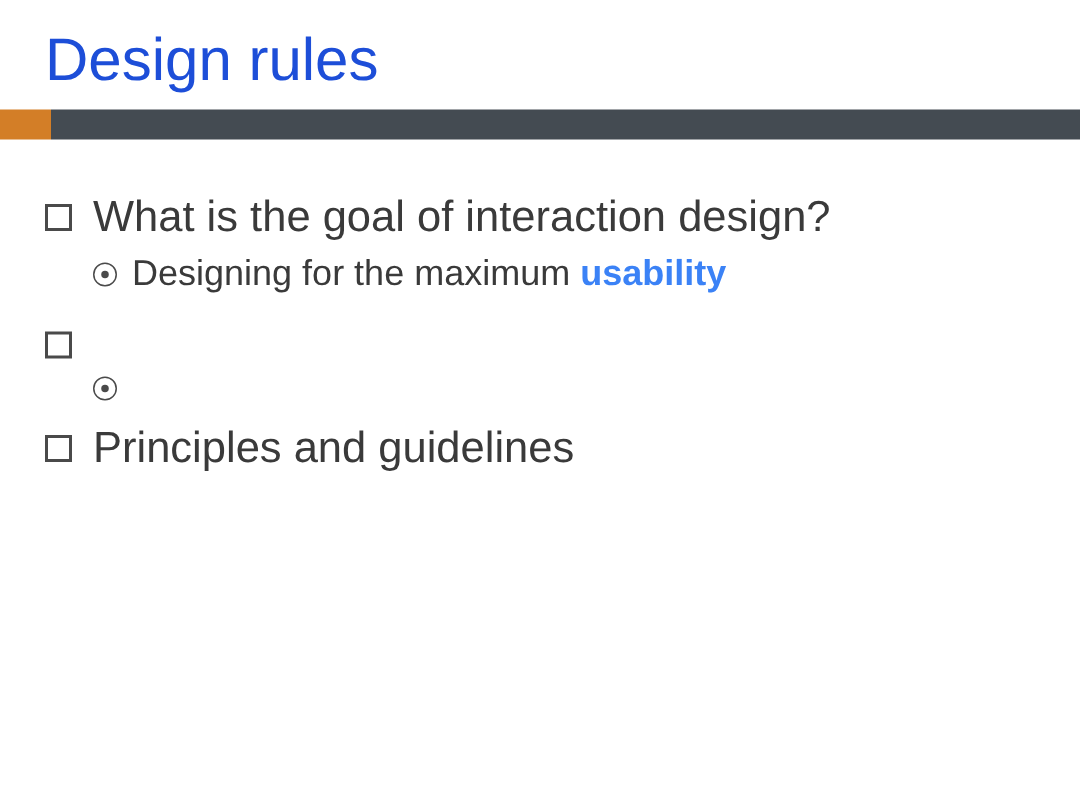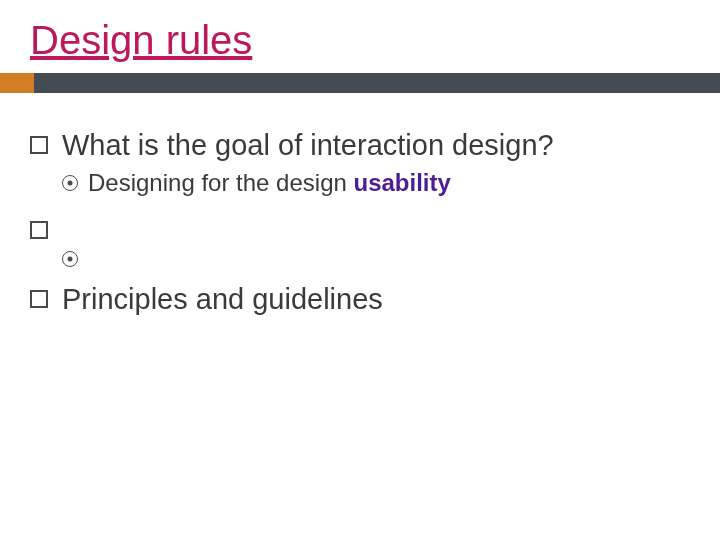--- a/index.html
+++ b/index.html
@@ -12,24 +12,23 @@
     color: #3a3a3a;
     overflow: hidden;
   }
   .slide {
     position: relative;
     width: 720px;
     height: 540px;
   }
   .title {
     font-size: 40px;
-    color: #be185d;
+    color: #1d4ed8;
     padding: 18px 0 0 30px;
     font-weight: 400;
-    text-decoration: underline;
   }
   .bar-row {
     display: flex;
     align-items: stretch;
     margin-top: 10px;
   }
   .bar-accent {
     width: 34px;
     height: 20px;
     background: #d37e27;
@@ -86,21 +85,21 @@
     background: #4a4a4a;
     border-radius: 50%;
     transform: translate(-50%, -50%);
   }
   .text-l2 {
     font-size: 24px;
     line-height: 1.3;
     color: #3a3a3a;
   }
   .hl {
-    color: #4c1d95;
+    color: #3b82f6;
     font-weight: bold;
   }
 </style>
 </head>
 <body>
 
 <div class="slide">
 
   <div class="title">Design rules</div>
 
@@ -111,21 +110,21 @@
 
   <div class="content">
 
     <div class="item-l1">
       <div class="bullet-square"></div>
       <div class="text-l1">What is the goal of interaction design?</div>
     </div>
     <div class="item-l2">
       <div class="bullet-target"></div>
       <div class="text-l2">
-        <span>Designing for the design </span><span class="hl">usability</span><span></span>
+        <span>Designing for the maximum </span><span class="hl">usability</span><span></span>
       </div>
     </div>
 
     <div class="item-l1">
       <div class="bullet-square"></div>
     </div>
     <div class="item-l2">
       <div class="bullet-target"></div>
     </div>
 

